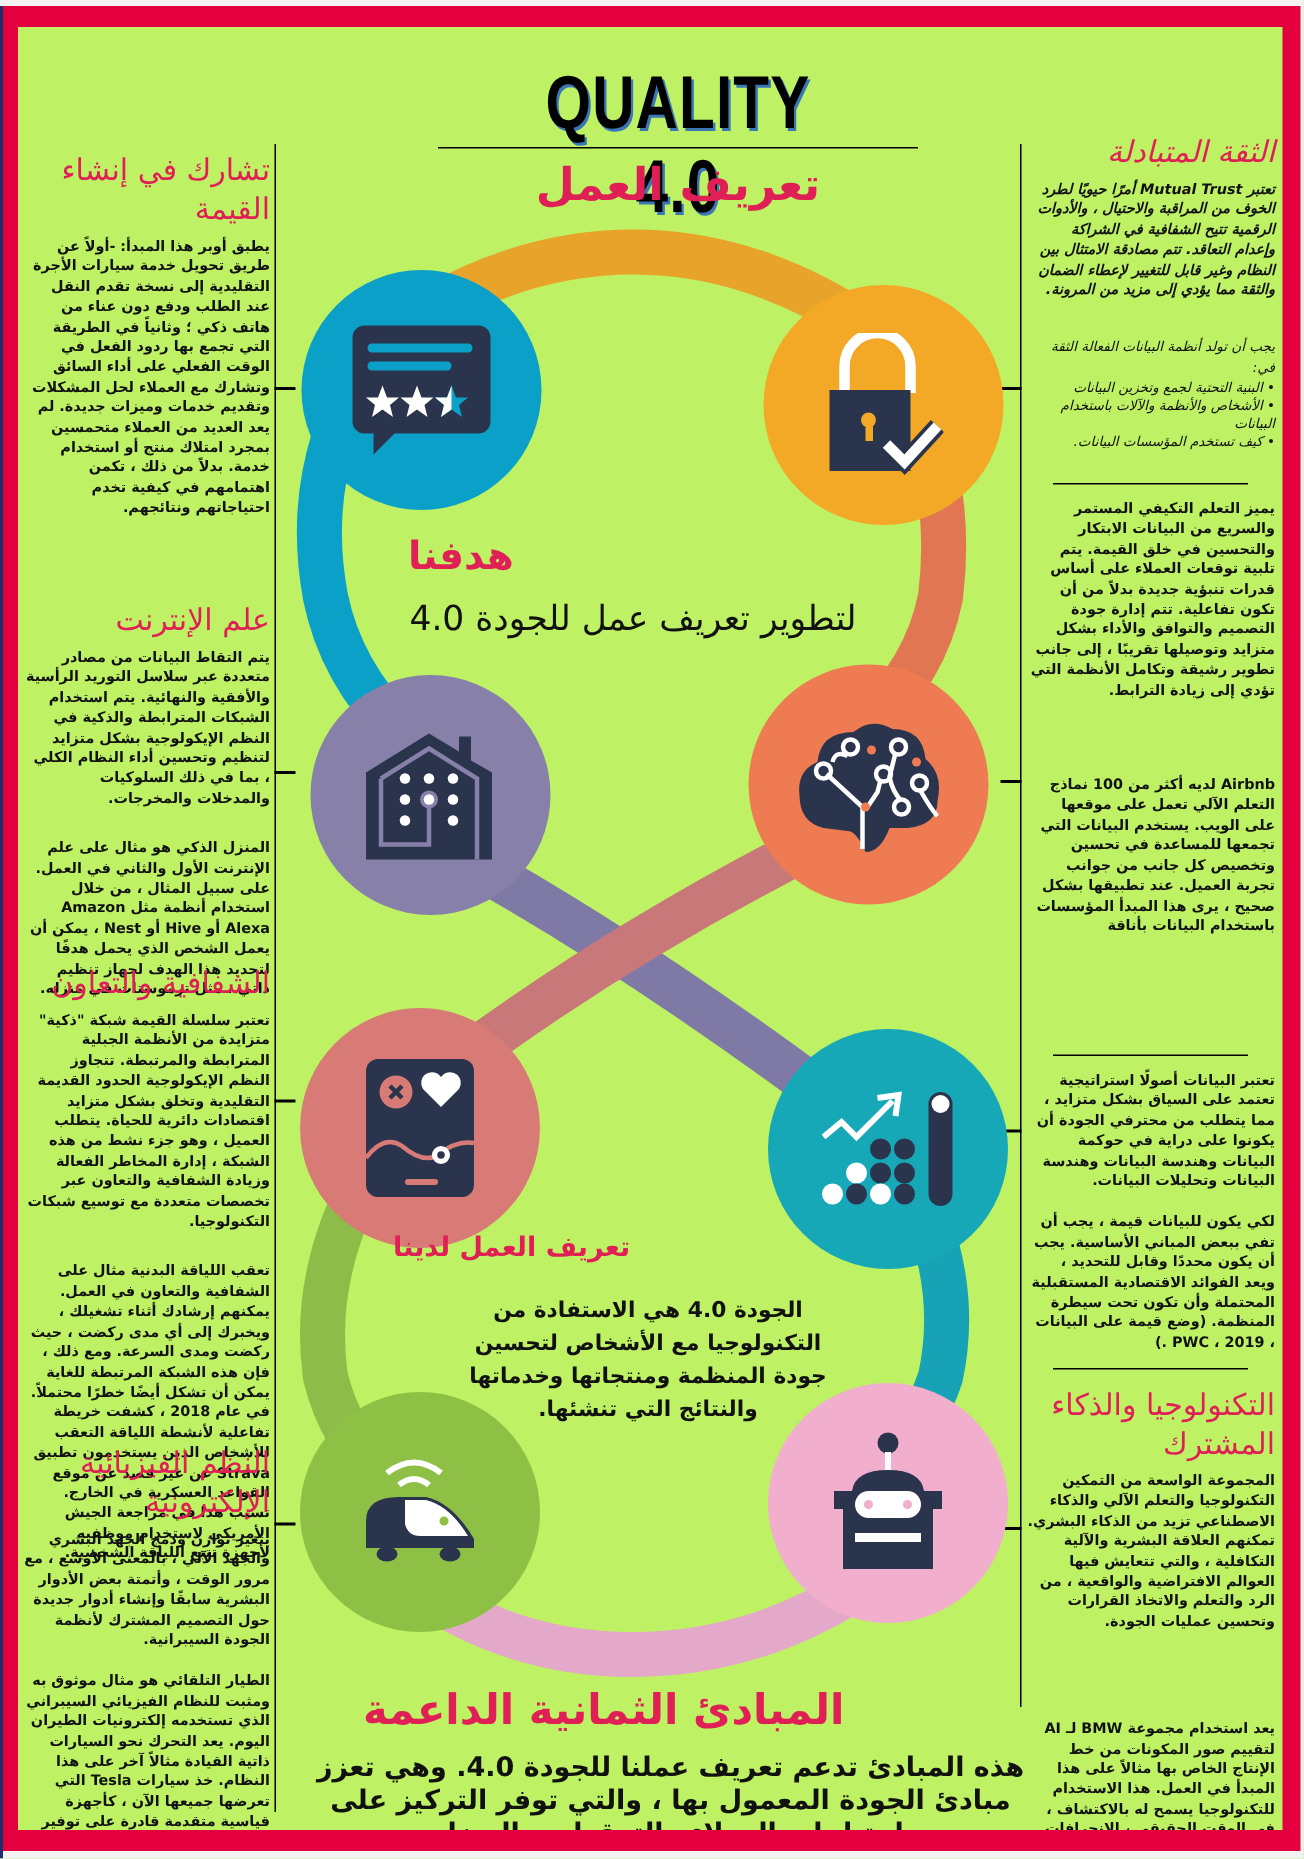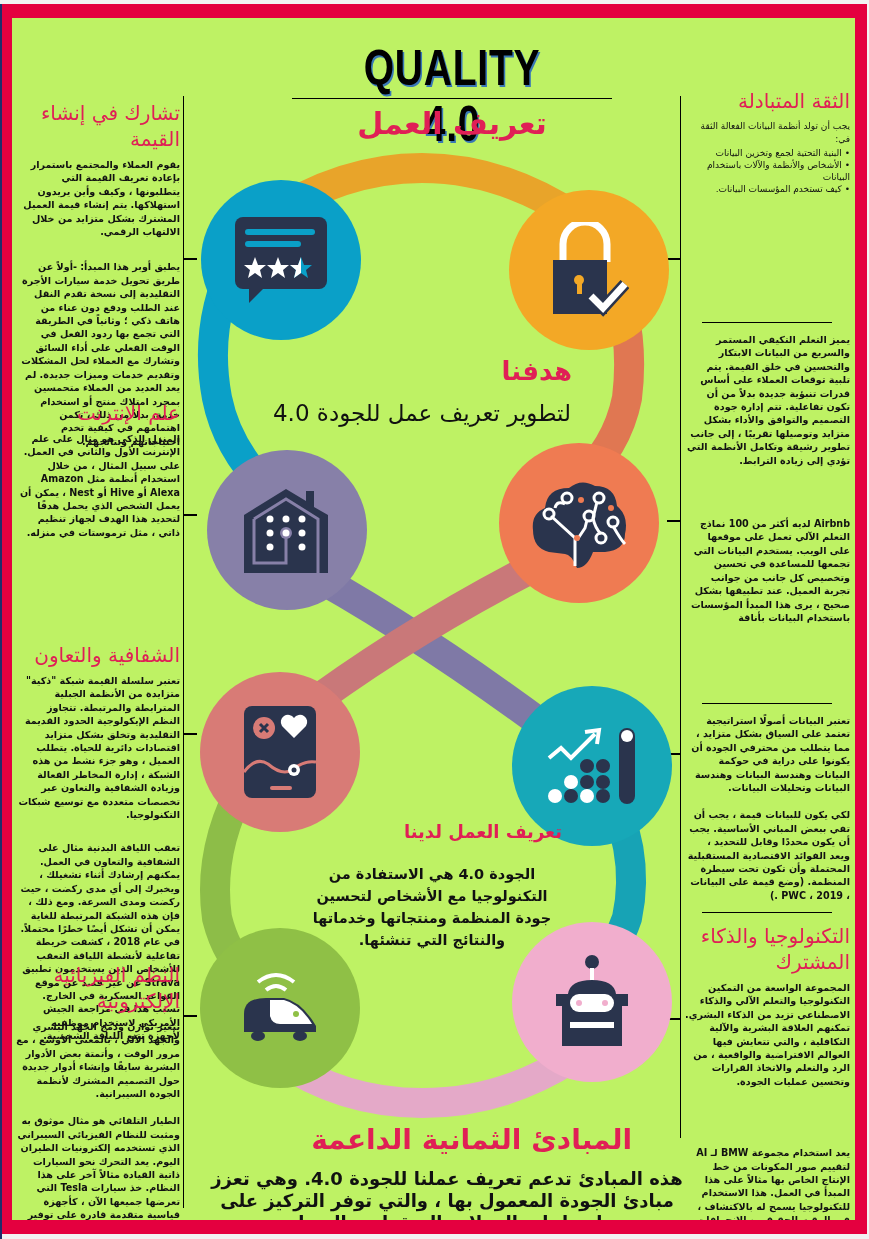--- a/index.html
+++ b/index.html
@@ -23,21 +23,21 @@
   .col h3 { font-weight: normal; color: #e01f56; font-size: 20px; line-height: 26px; margin-bottom: 6px; }
   .col p { font-size: 9.6px; line-height: 13.4px; font-weight: bold; color: #111; margin-bottom: 4px; }
   .col .sep { height: 1px; background: #000; width: 130px; margin: 8px auto 10px auto; }
   .col ul { list-style: none; font-size: 9px; line-height: 12px; color: #111; }
   .col ul li::before { content: "• "; }
 
   .loop { position: absolute; left: 0; top: 0; }
   .node { position: absolute; border-radius: 50%; display: flex; align-items: center; justify-content: center; }
   .node svg { display: block; }
 
-  .center-text { position: absolute; direction: rtl; text-align: right; }
+  .center-text { position: absolute; direction: rtl; text-align: left; }
   .goal-title { left: 260px; top: 338px; width: 300px; font-size: 26px; }
   .goal-body { position: absolute; left: 220px; top: 382px; width: 380px; font-size: 23px; color: #111; text-align: center; direction: rtl; }
   .def-title { left: 250px; top: 803px; width: 300px; font-size: 18px; }
   .def-body { position: absolute; left: 290px; top: 845px; width: 260px; font-size: 14.5px; line-height: 22px; font-weight: bold; color: #111; text-align: center; direction: rtl; }
   .pr-title { left: 230px; top: 1105px; width: 390px; font-size: 28px; }
   .pr-body { position: absolute; left: 190px; top: 1150px; width: 490px; font-size: 18px; line-height: 22px; font-weight: bold; color: #111; text-align: center; direction: rtl; }
 </style>
 </head>
 <body>
 
@@ -202,42 +202,43 @@
 
   <div class="center-text pink-h def-title">تعريف العمل لدينا</div>
   <div class="def-body">الجودة 4.0 هي الاستفادة من التكنولوجيا مع الأشخاص لتحسين جودة المنظمة ومنتجاتها وخدماتها والنتائج التي تنشئها.</div>
 
   <div class="center-text pink-h pr-title">المبادئ الثمانية الداعمة</div>
   <div class="pr-body">هذه المبادئ تدعم تعريف عملنا للجودة 4.0. وهي تعزز مبادئ الجودة المعمول بها ، والتي توفر التركيز على احتياجات العملاء والتوقعات والرضا.</div>
 
   <div class="col" style="left:4px; top:82px; width:164px;">
     <section style="height:300px;">
       <h3>تشارك في إنشاء القيمة</h3>
-      <p style="margin-bottom:22px;">يقوم العملاء والمجتمع باستمرار بإعادة تعريف القيمة التي يتطلبونها ، وكيف وأين يريدون استهلاكها. يتم إنشاء قيمة العميل المشترك بشكل متزايد من خلال الالتهاب الرقمي.</p>
       <p>يطبق أوبر هذا المبدأ: -أولاً عن طريق تحويل خدمة سيارات الأجرة التقليدية إلى نسخة تقدم النقل عند الطلب ودفع دون عناء من هاتف ذكي ؛ وثانياً في الطريقة التي تجمع بها ردود الفعل في الوقت الفعلي على أداء السائق وتشارك مع العملاء لحل المشكلات وتقديم خدمات وميزات جديدة. لم يعد العديد من العملاء متحمسين بمجرد امتلاك منتج أو استخدام خدمة. بدلاً من ذلك ، تكمن اهتمامهم في كيفية تخدم احتياجاتهم ونتائجهم.</p>
     </section>
     <section style="height:242px;">
       <h3>علم الإنترنت</h3>
+      <p style="margin-bottom:20px;">يتم التقاط البيانات من مصادر متعددة عبر سلاسل التوريد الرأسية والأفقية والنهائية. يتم استخدام الشبكات المترابطة والذكية في النظم الإيكولوجية بشكل متزايد لتنظيم وتحسين أداء النظام الكلي ، بما في ذلك السلوكيات والمدخلات والمخرجات.</p>
       <p>المنزل الذكي هو مثال على علم الإنترنت الأول والثاني في العمل. على سبيل المثال ، من خلال استخدام أنظمة مثل Amazon Alexa أو Hive أو Nest ، يمكن أن يعمل الشخص الذي يحمل هدفًا لتحديد هذا الهدف لجهاز تنظيم ذاتي ، مثل ترموستات في منزله.</p>
     </section>
     <section style="height:320px;">
       <h3>الشفافية والتعاون</h3>
       <p style="margin-bottom:20px;">تعتبر سلسلة القيمة شبكة "ذكية" متزايدة من الأنظمة الجبلية المترابطة والمرتبطة. تتجاوز النظم الإيكولوجية الحدود القديمة التقليدية وتخلق بشكل متزايد اقتصادات دائرية للحياة. يتطلب العميل ، وهو جزء نشط من هذه الشبكة ، إدارة المخاطر الفعالة وزيادة الشفافية والتعاون عبر تخصصات متعددة مع توسيع شبكات التكنولوجيا.</p>
       <p>تعقب اللياقة البدنية مثال على الشفافية والتعاون في العمل. يمكنهم إرشادك أثناء تشغيلك ، ويخبرك إلى أي مدى ركضت ، حيث ركضت ومدى السرعة. ومع ذلك ، فإن هذه الشبكة المرتبطة للغاية يمكن أن تشكل أيضًا خطرًا محتملاً. في عام 2018 ، كشفت خريطة تفاعلية لأنشطة اللياقة التعقب للأشخاص الذين يستخدمون تطبيق Strava عن غير قصد عن موقع القواعد العسكرية في الخارج. تسبب هذا في مراجعة الجيش الأمريكي لاستخدام موظفيه لأجهزة تتبع اللياقة الشخصية.</p>
     </section>
     <section>
       <h3>النظم الفيزيائية الإلكترونية</h3>
       <p style="margin-bottom:14px;">يتغير توازن ودمج الجهد البشري والجهد الآلي ، بالمعنى الأوسع ، مع مرور الوقت ، وأتمتة بعض الأدوار البشرية سابقًا وإنشاء أدوار جديدة حول التصميم المشترك لأنظمة الجودة السيبرانية.</p>
       <p>الطيار التلقائي هو مثال موثوق به ومثبت للنظام الفيزيائي السيبراني الذي تستخدمه إلكترونيات الطيران اليوم. يعد التحرك نحو السيارات ذاتية القيادة مثالاً آخر على هذا النظام. خذ سيارات Tesla التي تعرضها جميعها الآن ، كأجهزة قياسية متقدمة قادرة على توفير الطيار الآلي ، وقدرات القيادة الذاتية الكاملة.</p>
     </section>
   </div>
 
   <div class="col" style="left:672px; top:70px; width:166px;">
-    <section style="height:226px;">
+    <section style="height:226px;font-style:italic;">
       <h3>الثقة المتبادلة</h3>
+      <p style="margin-bottom:26px;">تعتبر Mutual Trust أمرًا حيويًا لطرد الخوف من المراقبة والاحتيال ، والأدوات الرقمية تتيح الشفافية في الشراكة وإعدام التعاقد. تتم مصادقة الامتثال بين النظام وغير قابل للتغيير لإعطاء الضمان والثقة مما يؤدي إلى مزيد من المرونة.</p>
       <p style="font-weight:normal;font-size:9px;margin-bottom:0;">يجب أن تولد أنظمة البيانات الفعالة الثقة في:</p>
       <ul>
         <li>البنية التحتية لجمع وتخزين البيانات</li>
         <li>الأشخاص والأنظمة والآلات باستخدام البيانات</li>
         <li>كيف تستخدم المؤسسات البيانات.</li>
       </ul>
     </section>
     <div class="sep"></div>
     <section style="height:362px;">
       <p style="margin-bottom:50px;">يميز التعلم التكيفي المستمر والسريع من البيانات الابتكار والتحسين في خلق القيمة. يتم تلبية توقعات العملاء على أساس قدرات تنبؤية جديدة بدلاً من أن تكون تفاعلية. تتم إدارة جودة التصميم والتوافق والأداء بشكل متزايد وتوصيلها تقريبًا ، إلى جانب تطوير رشيقة وتكامل الأنظمة التي تؤدي إلى زيادة الترابط.</p>

